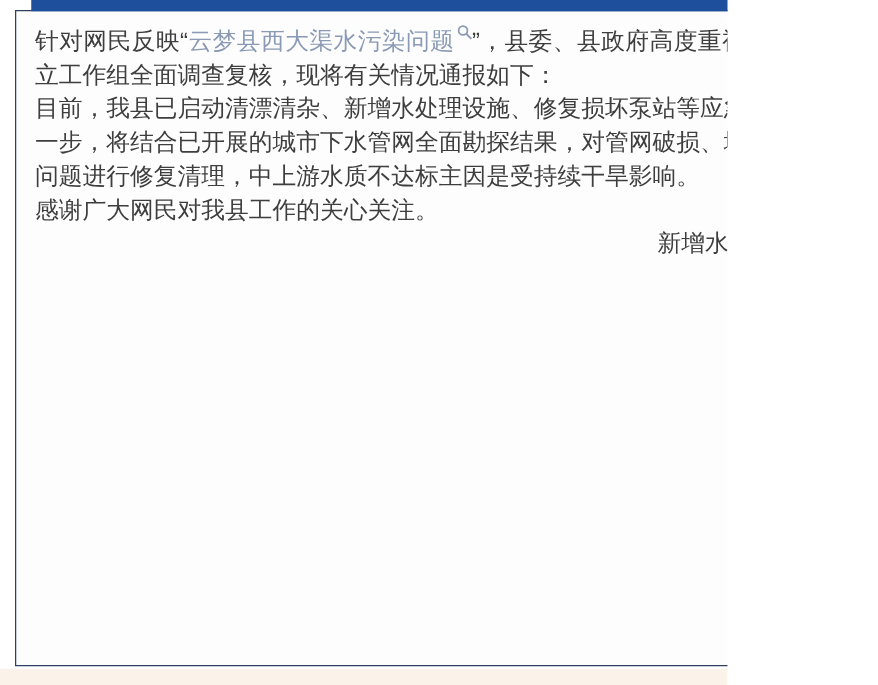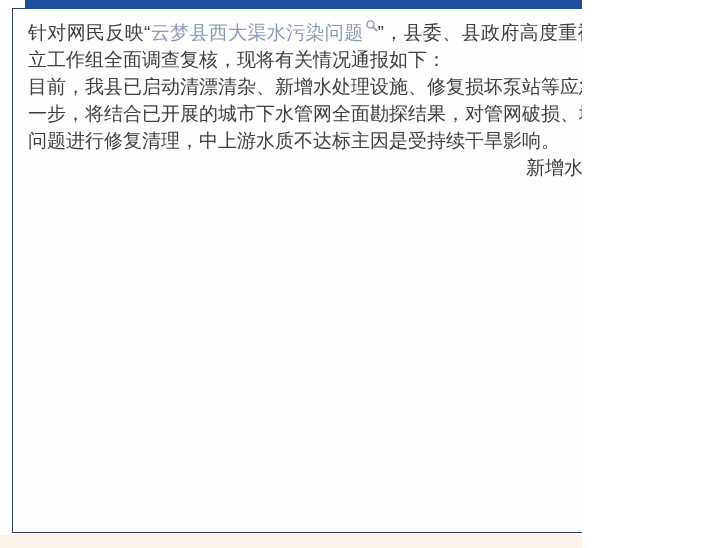--- a/index.html
+++ b/index.html
@@ -91,20 +91,21 @@
     <div class="content">
 
       <p class="p1"><span>针对网民反映“</span><span class="hl"><span>云梦县西大渠水污染问题</span><sup class="mag"><svg width="13" height="13" viewBox="0 0 24 24">
                 <circle cx="10" cy="10" r="6.5" fill="none" stroke="#8a9ab5" stroke-width="2.6"></circle>
                 <line x1="15" y1="15" x2="21.5" y2="21.5" stroke="#8a9ab5" stroke-width="2.8" stroke-linecap="round"></line>
               </svg></sup></span><span>”，县委、县政府高度重视，立即成立工作组全面调查复核，现将有关情况通报如下：</span></p>
 
 
       <p class="p3">目前，我县已启动清漂清杂、新增水处理设施、修复损坏泵站等应急措施。下一步，将结合已开展的城市下水管网全面勘探结果，对管网破损、堵塞淤塞等问题进行修复清理，中上游水质不达标主因是受持续干旱影响。</p>
 
+      <p class="p4">感谢广大网民对我县工作的关心关注。</p>
 
       <div class="sign">
         <div>新增水处理设施</div>
       </div>
 
     </div>
   </div>
 
   <div class="footer-strip"></div>
 

